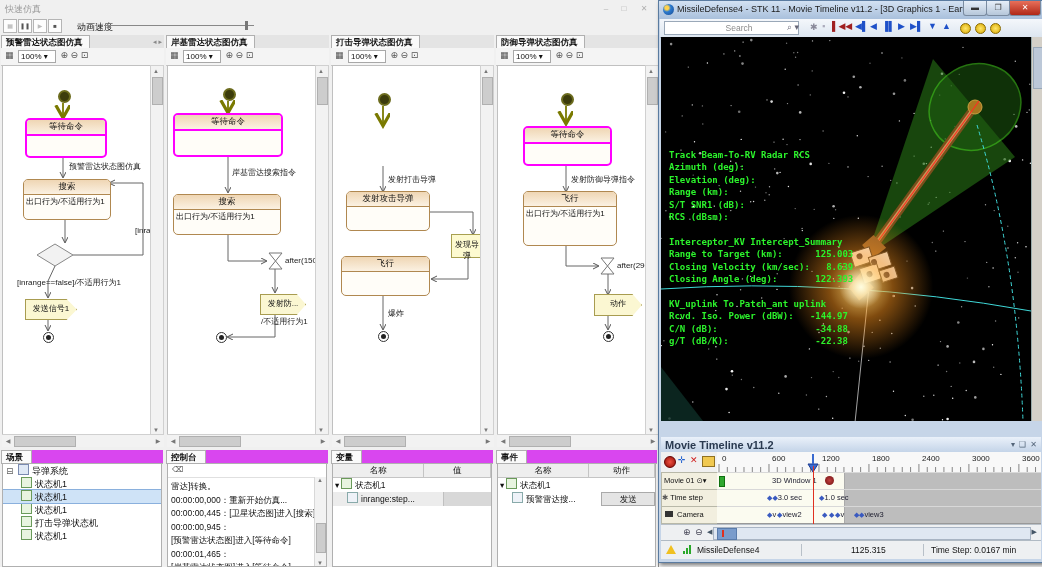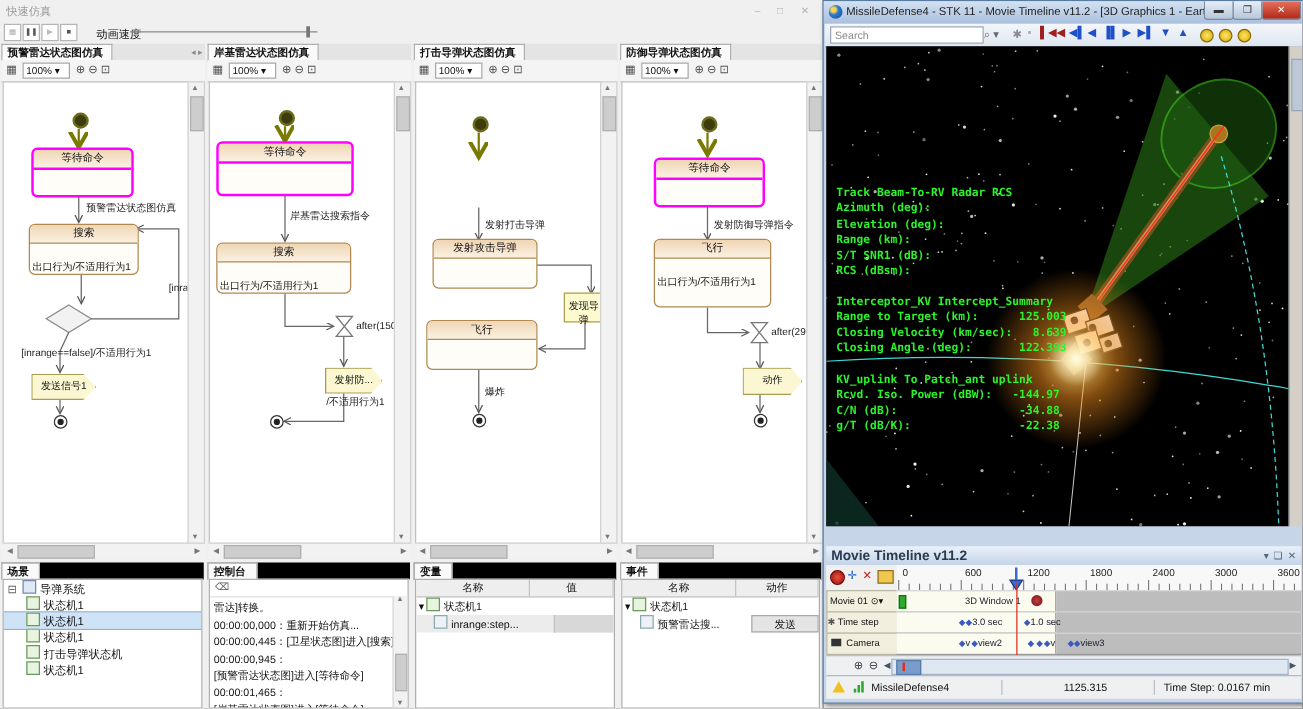--- a/index.html
+++ b/index.html
@@ -35,33 +35,33 @@
   .hsb{position:absolute;left:1px;bottom:0px;width:162px;height:12px;background:#f2f2f2;border-top:1px solid #d0d0d0;}
   .hsb .ar{position:absolute;top:1px;width:10px;height:10px;color:#777;font-size:6px;text-align:center;line-height:10px;}
   .hsb .th{position:absolute;top:1px;height:9px;background:#cdcdcd;border:1px solid #b0b0b0;}
 
   
   .state{position:absolute;border:1px solid #b08850;border-radius:5px;background:#fffdf8;font-size:8px;overflow:hidden;}
   .state .hd{border-bottom:1px solid #b08850;background:linear-gradient(#efd6b4,#fbf1e2);
     text-align:center;font-size:8.5px;padding:1px 0;}
   .state.hot{border:2px solid #ff00ff;}
   .state.hot .hd{border-bottom:2px solid #ff00ff;}
-  .state .bd{padding:13px 2px;font-size:8px;}
+  .state .bd{padding:1px 2px;font-size:8px;}
   .initnode{position:absolute;width:9px;height:9px;border-radius:50%;background:#3c3c0c;border:2px solid #6b6b1d;}
   .finalnode{position:absolute;width:9px;height:9px;border-radius:50%;border:1px solid #333;background:#fff;}
   .finalnode:after{content:"";position:absolute;left:2px;top:2px;width:5px;height:5px;border-radius:50%;background:#222;}
   .sig{position:absolute;background:#fbf7d2;border:1px solid #a89c50;font-size:8px;text-align:center;
     clip-path:polygon(0 0,80% 0,100% 50%,80% 100%,0 100%);padding-top:3px;}
   .ybox{position:absolute;background:#fdfad0;border:1px solid #a8a050;font-size:8px;text-align:center;padding-top:4px;}
   .dlbl{position:absolute;font-size:8px;color:#222;white-space:nowrap;}
   .dsvg{position:absolute;left:0;top:0;width:100%;height:100%;}
 
   
   .bpanel{position:absolute;top:450px;height:117px;background:#f0f0f0;}
-  .btab{position:absolute;left:0;top:0;width:100%;height:13px;background:#000000;border-bottom:1px solid #b0b0b0;}
+  .btab{position:absolute;left:0;top:0;width:100%;height:13px;background:#d946ef;border-bottom:1px solid #b0b0b0;}
   .btab .tab{position:absolute;left:0;top:0;height:12px;padding:1px 8px 0 4px;background:#fafafa;
     border:1px solid #b0b0b0;border-bottom:none;font-weight:bold;font-size:8.5px;}
   .bcontent{position:absolute;left:1px;top:13px;right:1px;bottom:0;background:#fff;border:1px solid #b0b0b0;overflow:hidden;}
   .treerow{height:13px;line-height:13px;white-space:nowrap;padding-left:3px;}
   .treerow.sel{background:#cfe3f7;outline:1px solid #8ab0dd;}
   .tico{display:inline-block;width:9px;height:9px;background:#e8f4e0;border:1px solid #6a9a5a;margin:0 3px -1px 2px;}
   .grid-hd{display:flex;height:13px;background:#eee;border-bottom:1px solid #c4c4c4;font-size:8.5px;}
   .grid-hd div{border-right:1px solid #c4c4c4;text-align:center;line-height:13px;}
   .grow{display:flex;height:14px;line-height:14px;font-size:8.5px;}
   .gbtn{background:#e4e4e4;border:1px solid #aaa;font-size:8.5px;text-align:center;line-height:12px;}
@@ -72,21 +72,21 @@
     border:1px solid #5a7ba0;box-shadow:2px 2px 4px rgba(0,0,0,.5);}
   .stk-title{position:absolute;left:0;top:0;width:100%;height:18px;background:linear-gradient(#d3e1f2,#a9c0dc);}
   .stk-title .txt{position:absolute;left:18px;top:3px;font-size:9px;color:#1c1c1c;}
   .appico{position:absolute;left:4px;top:3px;width:11px;height:11px;border-radius:50%;
     background:radial-gradient(circle at 35% 35%,#ffd34d 18%,#2a7ad0 40%,#1a4a90);}
   .capbtn{position:absolute;top:0px;width:22px;height:14px;border:1px solid #7a8ba0;border-top:none;
     background:linear-gradient(#e6eef8,#b6c7da);color:#333;font-size:8px;text-align:center;line-height:13px;border-radius:0 0 3px 3px;}
   .capbtn.close{background:linear-gradient(#e8705a,#b02818);color:#fff;width:30px;}
   .stk-toolbar{position:absolute;left:1px;top:18px;width:382px;height:18px;background:linear-gradient(#f4f7fb,#dde6f0);border-bottom:1px solid #aab8c8;}
   .searchbox{position:absolute;left:4px;top:2px;width:118px;height:12px;border:1px solid #9aa8b8;background:#fff;
-    font-size:8.5px;color:#8a8a8a;line-height:12px;padding-left:3px;}
+    font-size:8.5px;color:#8a8a8a;line-height:12px;padding-left:15px;text-align:center;}
   .pb{position:absolute;top:2px;font-size:9px;color:#1e50c8;}
   .ycirc{position:absolute;top:4px;width:9px;height:9px;border-radius:50%;background:radial-gradient(#ffe66a,#d8a800);border:1px solid #8a6a00;}
 
   .view3d{position:absolute;left:2px;top:36px;width:370px;height:384px;background:#000;overflow:hidden;}
   .v3sb{position:absolute;left:372px;top:36px;width:10px;height:384px;background:#d4d0c8;border-left:1px solid #9aa;}
   .v3sb .th{position:absolute;left:1px;top:10px;width:8px;height:40px;background:#bcc8d8;border:1px solid #98a8b8;}
   .overlay{position:absolute;left:8px;top:112px;margin:0;color:#2cf32c;
     font-family:"DejaVu Sans Mono","Liberation Mono",monospace;font-size:9px;line-height:12.4px;font-weight:bold;}
   .flare{position:absolute;border-radius:50%;pointer-events:none;}
 

